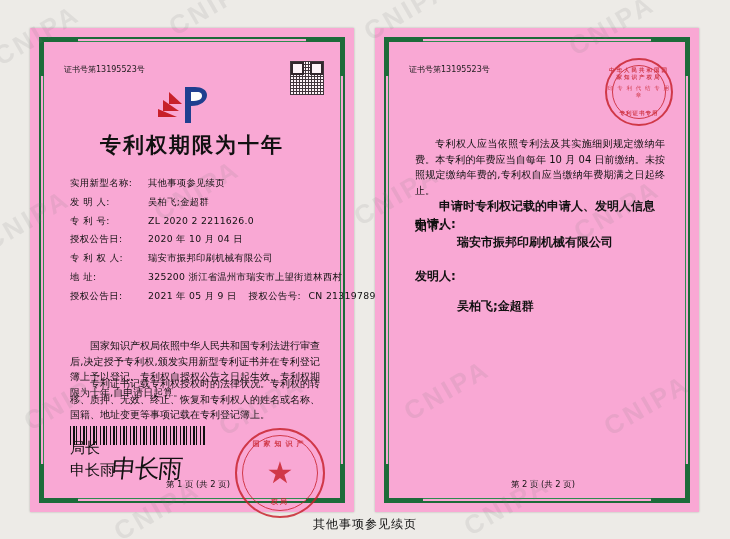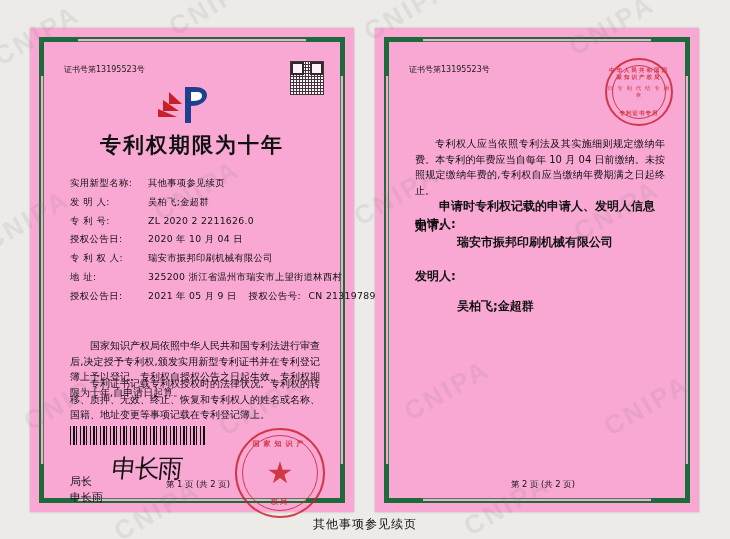--- a/index.html
+++ b/index.html
@@ -210,22 +210,22 @@
     font-size: 7px;
     letter-spacing: 4px;
     font-weight: bold;
   }
   .seal-text-top { top: 9px; }
   .seal-text-bottom { bottom: 9px; letter-spacing: 2px; }
 
   .director-block {
     position: absolute;
     left: 40px;
-    top: 446px;
-    font-size: 11px;
+    top: 410px;
+    font-size: 15px;
     line-height: 1.45;
     color: #111;
   }
   .signature {
     position: absolute;
     left: 82px;
     top: 424px;
     font-size: 25px;
     color: #111;
     font-family: "DejaVu Serif", serif;

